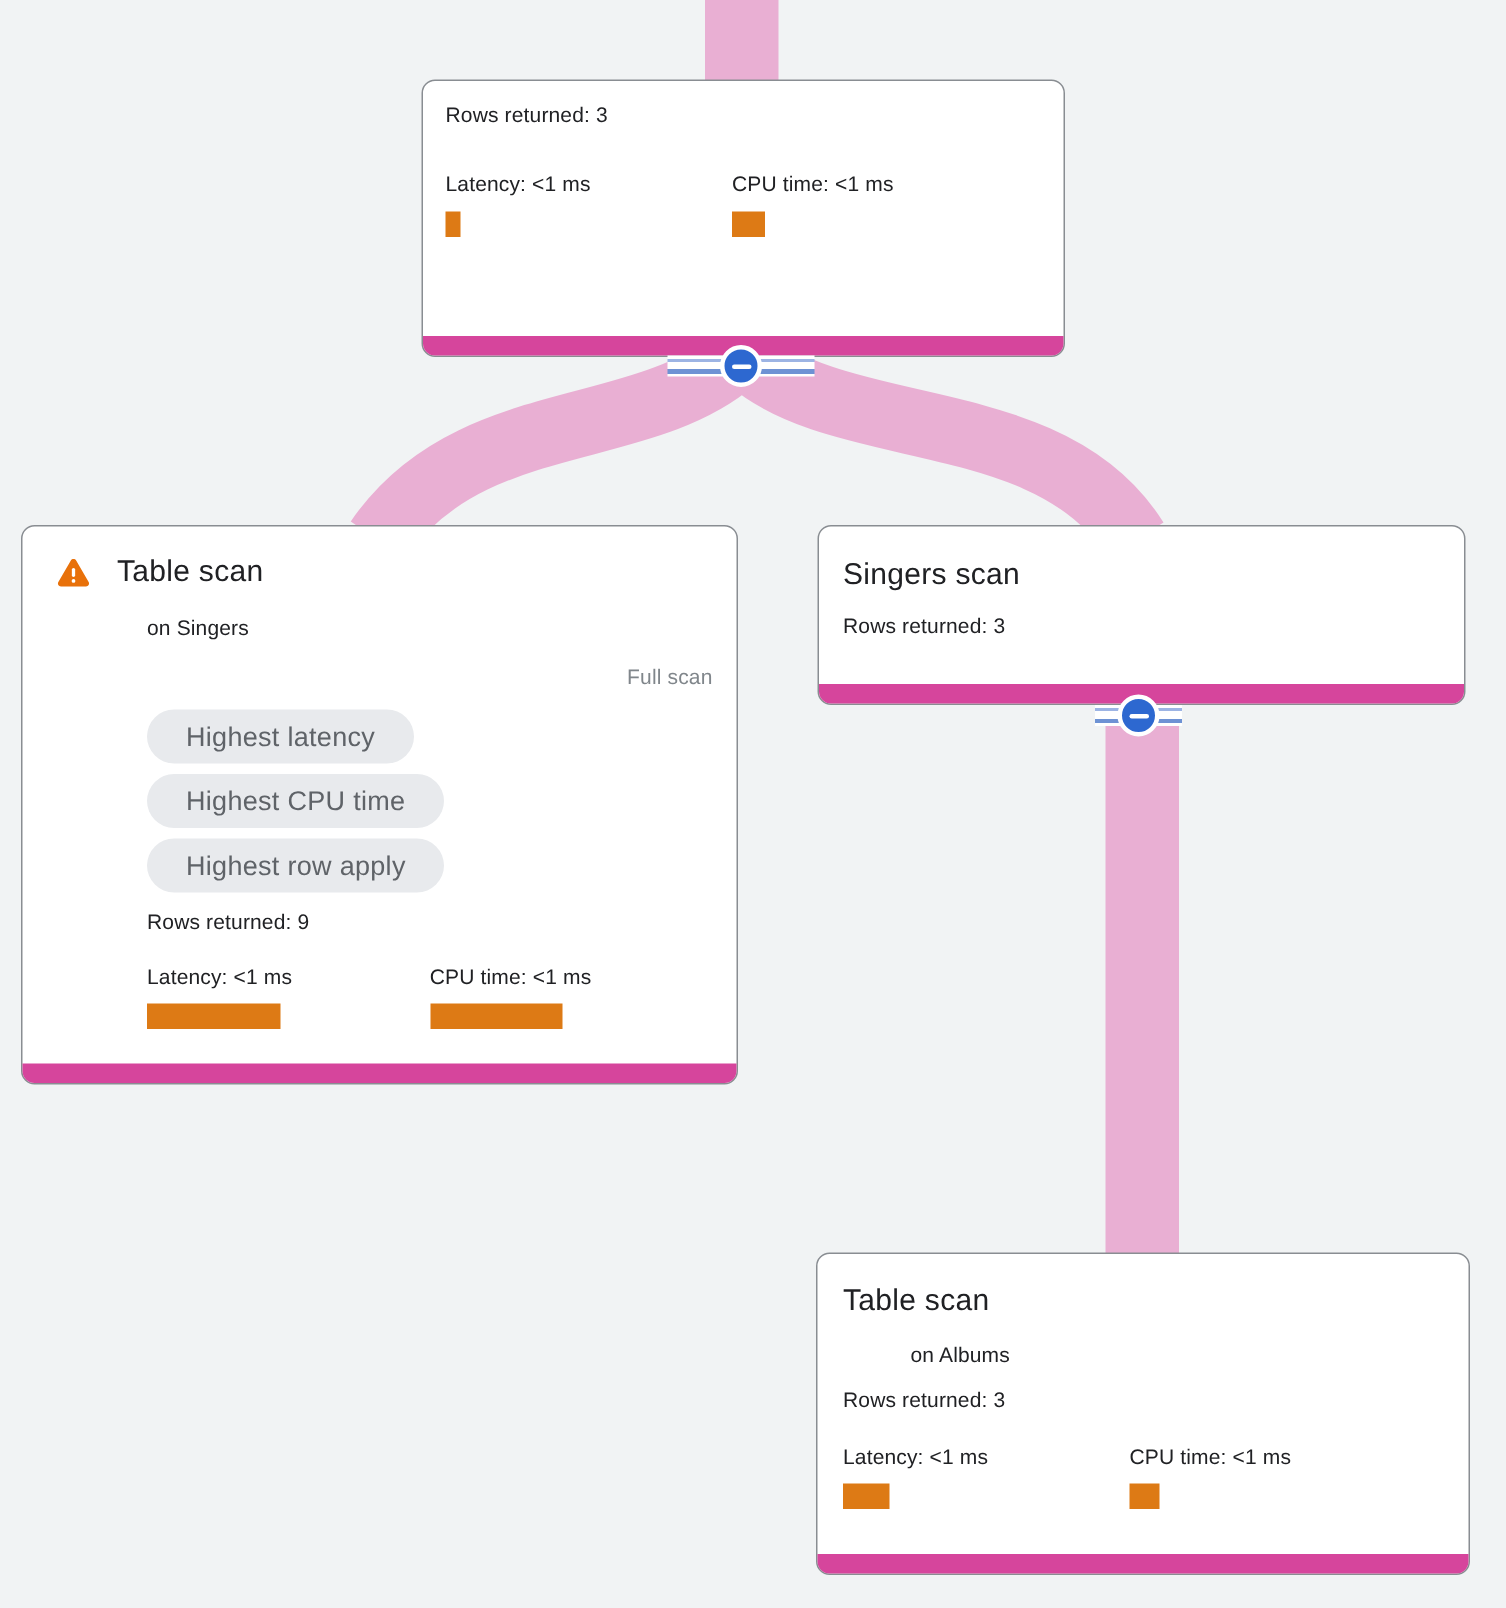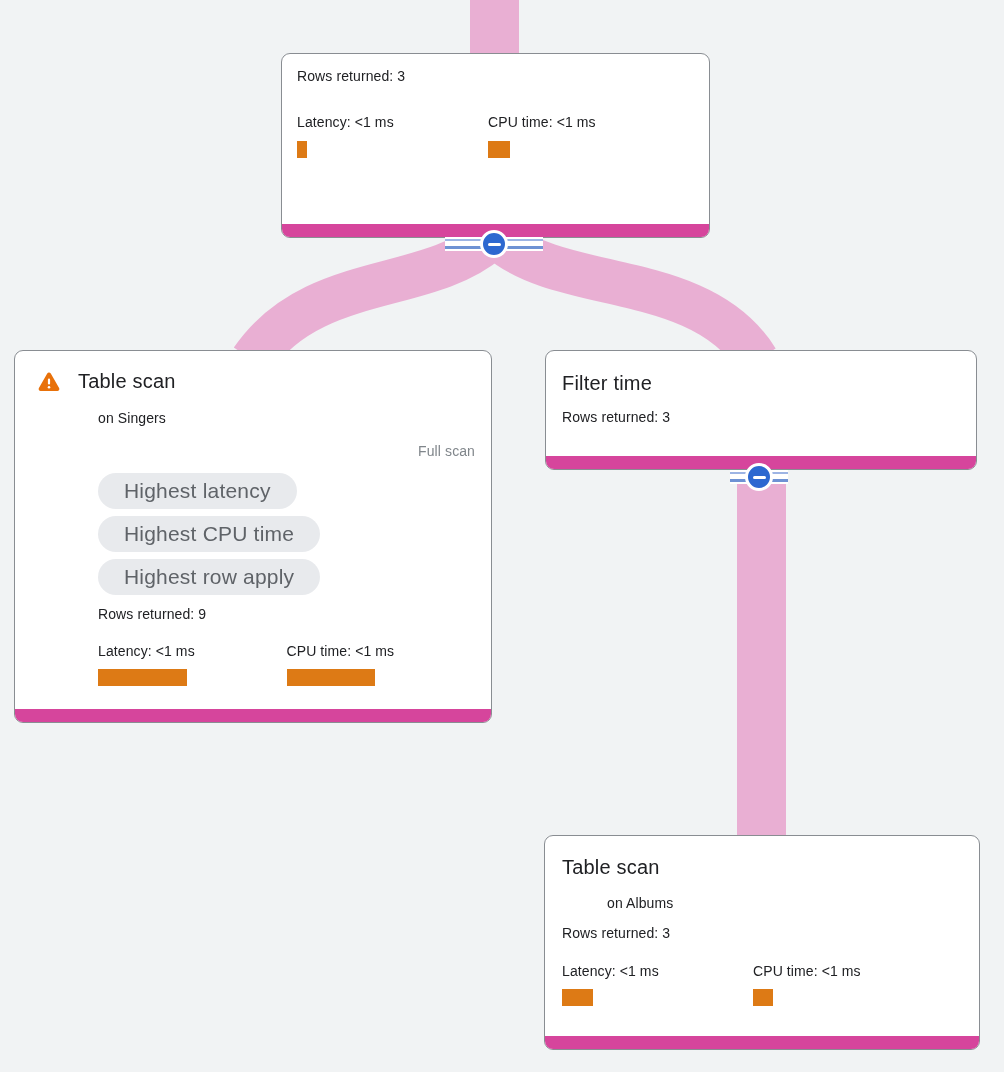--- a/index.html
+++ b/index.html
@@ -48,21 +48,21 @@
     letter-spacing:.2px;color:var(--text);
   }
   .line{font-size:14px;line-height:24px;color:var(--text);letter-spacing:.1px;}
   .muted{color:var(--muted-text);text-align:right;}
   .metrics{display:flex;}
   .metric{width:191px;}
   .bar{height:17px;margin-top:7px;background:var(--metric-bar);}
   .badge{
     display:block;width:fit-content;
     background:var(--badge-bg);color:var(--badge-text);
-    font-size:21px;line-height:24px;letter-spacing:.2px;
+    font-size:18px;line-height:24px;letter-spacing:.2px;
     padding:6px 26px;border-radius:19px;margin-bottom:7px;
   }
   .header-row{display:flex;align-items:flex-start;}
   .warn{width:24px;height:24px;margin:3px 17px 0 6px;flex:0 0 auto;}
 
   
   #node-semi   {left:281px;top:53px; width:429px;height:185px;padding:10px 16px 0 15px;}
   #node-singers{left:14px; top:350px;width:478px;height:373px;padding:16px 16px 0 16px;}
   #node-filter {left:545px;top:350px;width:432px;height:120px;padding:18px 16px 0 16px;}
   #node-albums {left:544px;top:835px;width:436px;height:215px;padding:15px 16px 0 17px;}
@@ -163,21 +163,21 @@
         <div class="metric">
           <div class="line">CPU time: &lt;1 ms</div>
           <div class="bar" style="width: 88px;"></div>
         </div>
       </div>
     </div>
     <div class="accent"></div>
   </div>
 
   <div class="node" id="node-filter">
-    <div class="title">Filter time</div>
+    <div class="title">Singers scan</div>
     <div class="line rows">Rows returned: 3</div>
     <div class="accent"></div>
   </div>
 
   <div class="node" id="node-albums">
     <div class="title">Table scan</div>
     <div class="line sub">on Albums</div>
     <div class="line rows">Rows returned: 3</div>
     <div class="metrics">
       <div class="metric">

